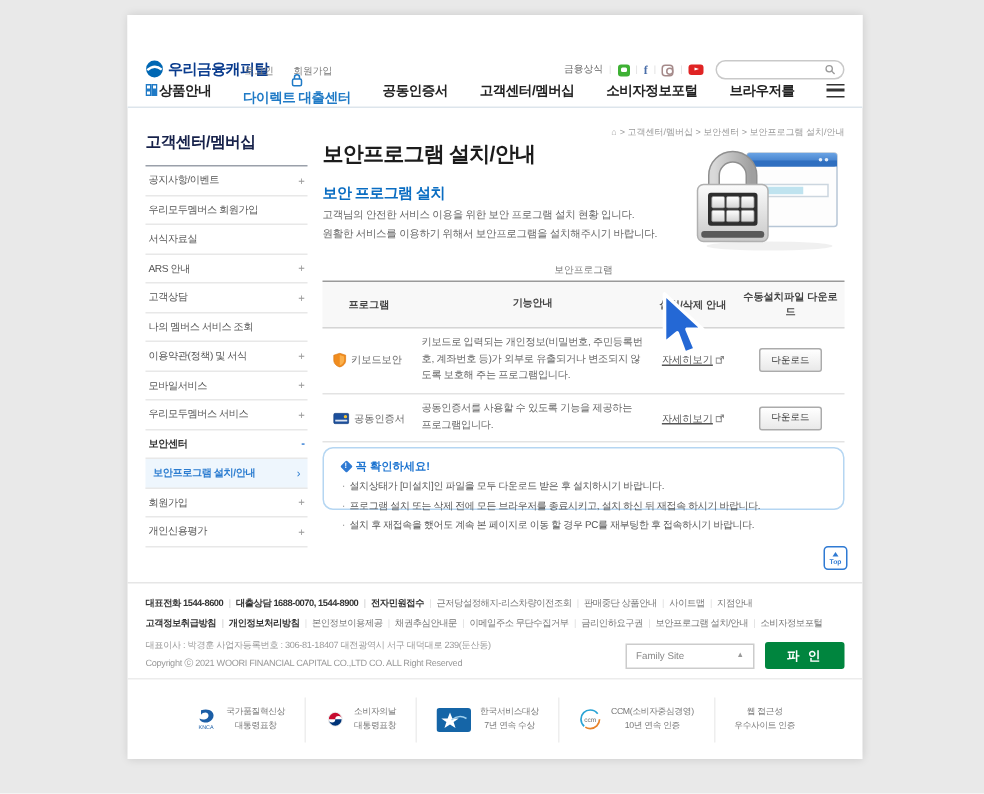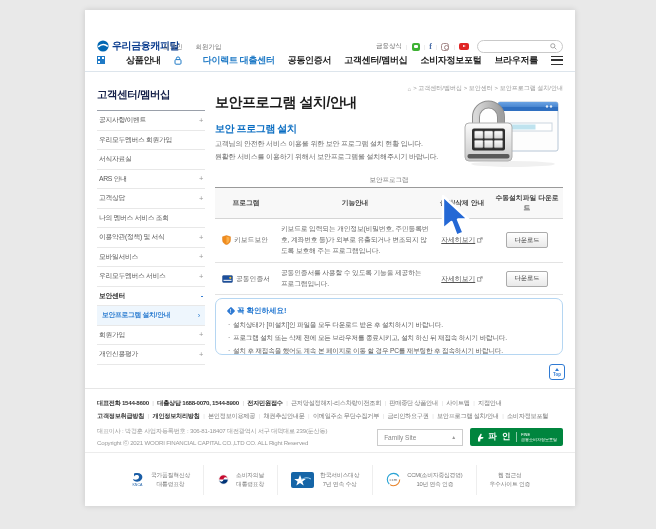--- a/index.html
+++ b/index.html
@@ -20,22 +20,22 @@
   .blog-ic { width:8px; height:8px; border-radius:2px; background:#3eb134; position:relative; }
   .blog-ic::after { content:""; position:absolute; left:2px; top:2.5px; width:4px; height:3px; background:#fff; border-radius:1px; }
   .fb-ic { color:#4a6ea9; font-size:8px; font-weight:bold; font-family:"Liberation Serif",serif; }
   .ig-ic { width:8px; height:8px; border:1px solid #a58a8a; border-radius:2.5px; position:relative; }
   .ig-ic::after { content:""; position:absolute; left:1.5px; top:1.5px; width:3px; height:3px; border:1px solid #a58a8a; border-radius:50%; }
   .yt-ic { width:10px; height:7px; background:#e02424; border-radius:2px; position:relative; }
   .yt-ic::after { content:""; position:absolute; left:3.5px; top:1.8px; border-left:3px solid #fff; border-top:1.8px solid transparent; border-bottom:1.8px solid transparent; }
   .search { margin-left:4px; width:86px; height:13px; border:1px solid #c9c9c9; border-radius:7px; display:flex; align-items:center; padding:0 5px; background:#fff; }
   .search input { border:none; outline:none; flex:1; min-width:0; font-size:6.5px; color:#555; background:transparent; }
   .navbar { position:absolute; left:12px; right:12px; top:41px; height:18px; display:flex; align-items:center; justify-content:space-between; font-size:9px; font-weight:bold; color:#222; letter-spacing:-.3px; }
-  .nav-item { display:flex; align-items:center; gap:21px; cursor:pointer; }
-  .nav-blue { color:#1f7ac6; }
+  .nav-item { display:flex; align-items:center; gap:1px; cursor:pointer; }
+  .nav-blue { color:#1f7ac6;flex-direction:column; }
   .burger { width:12px; height:9px; border-top:1.4px solid #333; border-bottom:1.4px solid #333; position:relative; cursor:pointer; }
   .burger::after { content:""; position:absolute; left:0; top:2.9px; width:12px; height:1.4px; background:#333; }
 
   
   .sidebar { position:absolute; left:12px; top:76px; width:108px; }
   .side-title { font-size:10.5px; font-weight:bold; color:#16214a; padding:2px 0 8px; border-bottom:1px solid #9aa0aa; letter-spacing:-.4px; }
   .side-item { height:19.5px; display:flex; align-items:center; justify-content:space-between; border-bottom:1px solid #e8e8e8; font-size:6.8px; color:#555; padding:0 2px; cursor:pointer; letter-spacing:-.3px; }
   .side-item .sign { color:#999; font-size:7.5px; }
   .side-item.group .s-label { color:#333; font-weight:bold; }
   .side-item.group .sign { color:#2f7ad3; font-weight:bold; }
@@ -57,21 +57,21 @@
   .tr.head { background:#f8f8f8; border-bottom:1px solid #d5d5d5; font-weight:bold; color:#444; }
   .td { padding:5px 4px; }
   .c1 { width:62px; display:flex; align-items:center; gap:3px; padding-left:7px; }
   .c2 { width:156px; line-height:1.6; letter-spacing:-.2px; }
   .c3 { width:58px; text-align:center; }
   .c4 { width:72px; text-align:center; }
   .tr.head .c1 { justify-content:center; padding-left:4px; }
   .detail-link { color:#555; text-decoration:underline; cursor:pointer; display:inline-flex; align-items:center; gap:1.5px; }
   .dl-btn { display:inline-block; width:42px; padding:2.5px 0; font-size:6.3px; color:#333; background:linear-gradient(#ffffff,#e9e9e9); border:1px solid #ababab; border-radius:2px; cursor:pointer; text-align:center; }
 
-  .notice { position:absolute; top:214px; left:0; width:348px; height:57px; border:1px solid #b5d6f2; border-radius:7px; padding:7px 12px; }
+  .notice { position:absolute; top:214px; left:0; width:348px; height:42px; border:1px solid #b5d6f2; border-radius:7px; padding:7px 12px; }
   .notice-title { display:flex; align-items:center; gap:3px; font-size:7.5px; font-weight:bold; color:#1d74d0; margin-bottom:3px; }
   .diamond { width:6px; height:6px; background:#2f7ad3; transform:rotate(45deg); display:flex; align-items:center; justify-content:center; border-radius:1px; }
   .diamond span { transform:rotate(-45deg); color:#fff; font-size:5px; font-weight:bold; line-height:1; }
   .notice-li { font-size:6.6px; color:#555; line-height:1.95; letter-spacing:-.2px; }
   .notice-li::before { content:"·"; margin-right:3px; color:#777; }
 
   .top-btn { position:absolute; top:280px; right:-2px; width:16px; height:16px; border:1px solid #2f7ad3; border-radius:3px; background:#fff; display:flex; flex-direction:column; align-items:center; justify-content:center; cursor:pointer; }
   .top-btn .arr { width:0; height:0; border-bottom:3px solid #2f7ad3; border-left:2.5px solid transparent; border-right:2.5px solid transparent; }
   .top-btn .t { font-size:4.5px; color:#2f7ad3; font-weight:bold; margin-top:1px; }
 
@@ -80,21 +80,21 @@
   
   .footer { position:absolute; left:0; right:0; top:378px; height:64px; border-top:1px solid #e6e6e6; padding:7px 12px 0; }
   .flinks { font-size:6.2px; color:#777; line-height:2.1; white-space:nowrap; letter-spacing:-.3px; }
   .flinks span { cursor:pointer; }
   .flinks span + span::before { content:"|"; margin:0 3.5px; color:#ddd; cursor:default; }
   .flinks .strong { color:#333; font-weight:bold; }
   .finfo { margin-top:3px; font-size:6.1px; color:#999; line-height:1.9; letter-spacing:-.2px; }
   .fcontrols { position:absolute; right:12px; top:39px; display:flex; align-items:center; gap:7px; }
   .family { width:86px; height:17px; border:1px solid #ccc; background:#fff; font-size:6.5px; color:#888; display:flex; align-items:center; justify-content:space-between; padding:0 6px; cursor:pointer; }
   .family .caret { font-size:5px; color:#999; }
-  .fine { height:18px; background:#00853e; border-radius:2px; color:#fff; display:flex; align-items:center; padding:0 6px; gap:4px; cursor:pointer; }
+  .fine { height:18px; background:#00853e; border-radius:2px; color:#fff; display:flex; align-items:center; padding:0 6px; gap:4px; cursor:pointer;flex-direction:column; }
   .fine .fl { font-size:8.5px; font-weight:bold; letter-spacing:1.5px; }
   .fine .fsub { font-size:4px; line-height:1.3; border-left:1px solid rgba(255,255,255,.55); padding-left:4px; }
 
   .badge-row { position:absolute; left:0; right:0; top:442px; height:54px; border-top:1px solid #ececec; display:flex; align-items:center; justify-content:center; }
   .badge { display:flex; align-items:center; gap:6px; padding:0 13px; border-left:1px solid #eee; height:30px; }
   .badge:first-child { border-left:none; }
   .badge-text { font-size:5.8px; color:#777; line-height:1.55; text-align:center; letter-spacing:-.2px; }
   .badge-logo { display:flex; flex-direction:column; align-items:center; }
 </style>
 </head>

